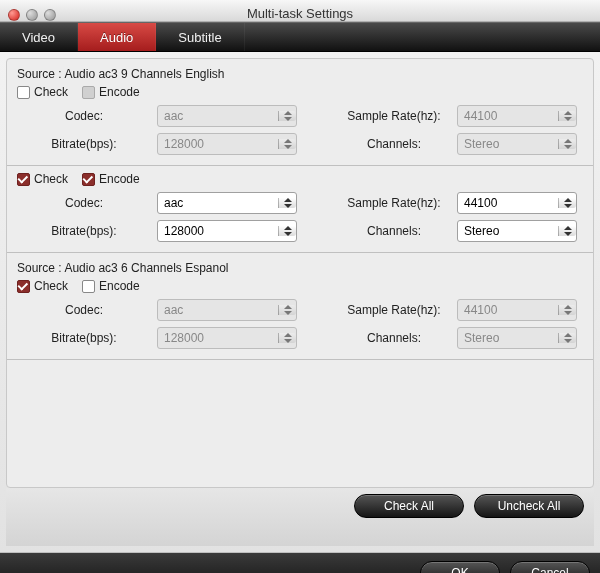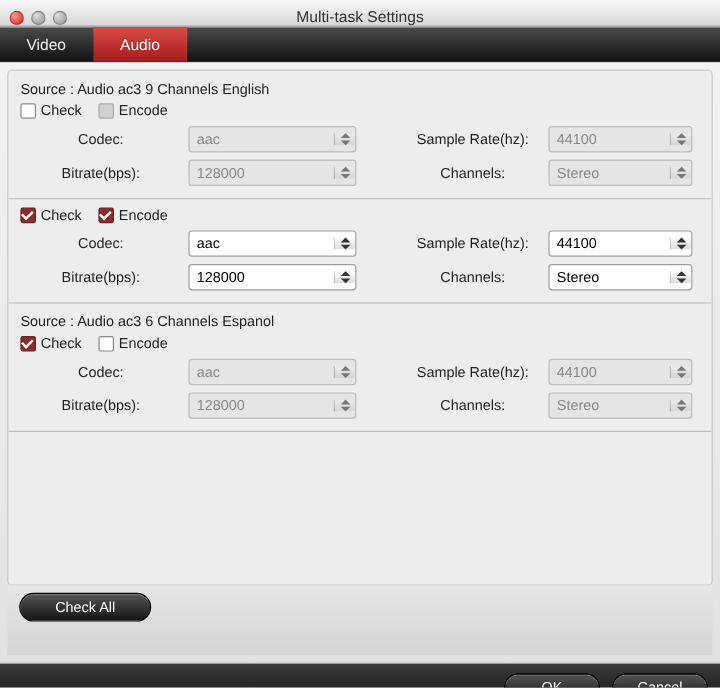--- a/index.html
+++ b/index.html
@@ -123,21 +123,21 @@
     border-top-right-radius: 3px; border-bottom-right-radius: 3px;
   }
   .combo.disabled .combo-spin { background: linear-gradient(#ececec,#d4d4d4); }
   .arr-up, .arr-dn { width: 0; height: 0; border-left: 4px solid transparent; border-right: 4px solid transparent; }
   .arr-up { border-bottom: 4px solid #333; margin-bottom: 2px; }
   .arr-dn { border-top: 4px solid #333; }
   .combo.disabled .arr-up { border-bottom-color: #777; }
   .combo.disabled .arr-dn { border-top-color: #777; }
 
   .button-bar {
-    display: flex; justify-content: space-between; gap: 10px;
+    display: flex; justify-content: flex-end; gap: 10px;
     padding: 6px 10px 28px;
     background: linear-gradient(#e6e6e6,#d4d4d4);
   }
   .footer {
     background: linear-gradient(#3a3a3a,#111);
     padding: 8px 10px;
     display: flex; justify-content: flex-end; gap: 10px;
   }
   .btn-dark {
     min-width: 110px; height: 24px;
@@ -164,20 +164,23 @@
   <div class="title">Multi-task Settings</div>
 </div>
 
 <div class="tabstrip">
   <div class="tab">
       <span>Video</span>
     </div>
   <div class="tab active">
       <span>Audio</span>
     </div>
+  <div class="tab">
+      <span>Subtitle</span>
+    </div>
 </div>
 
 <div class="panel-outer">
   <div class="panel" id="panel">
       <div class="track">
     <div class="src-line">
       <span>Source :</span>
       <span>Audio  ac3  9 Channels  English</span>
     </div>
     <div class="chk-row">
@@ -328,20 +331,23 @@
               <div class="arr-dn"></div>
             </div>
       </div>
     </div>
       </div>
     </div>
   <div class="button-bar">
     <div class="btn-dark">
         <span>Check All</span>
       </div>
+    <div class="btn-dark">
+        <span>Uncheck All</span>
+      </div>
   </div>
 </div>
 
 <div class="footer">
   <div class="btn-dark small">
       <span>OK</span>
     </div>
   <div class="btn-dark small">
       <span>Cancel</span>
     </div>

